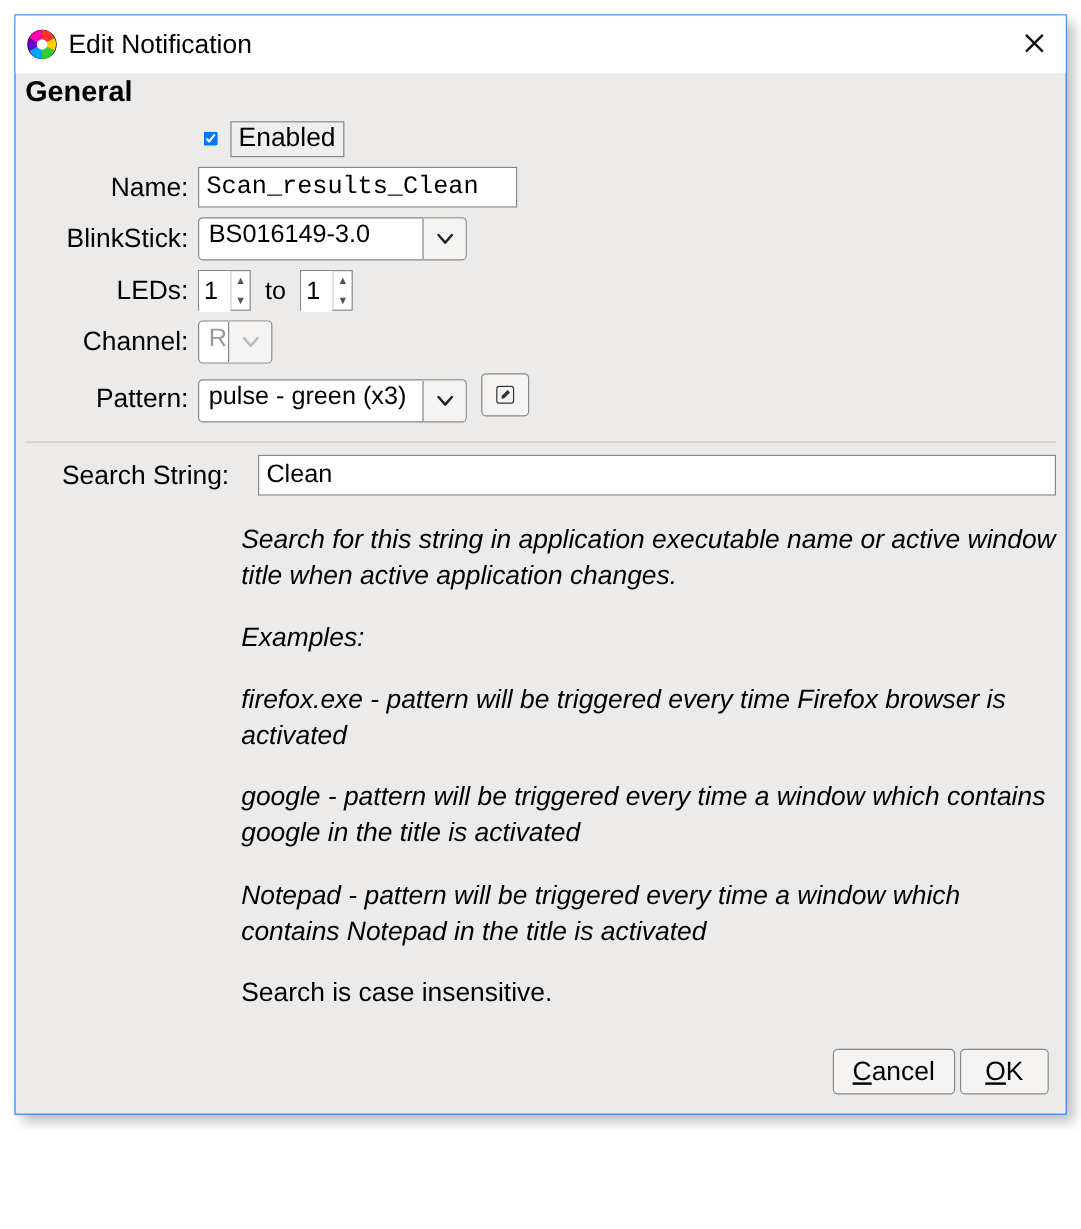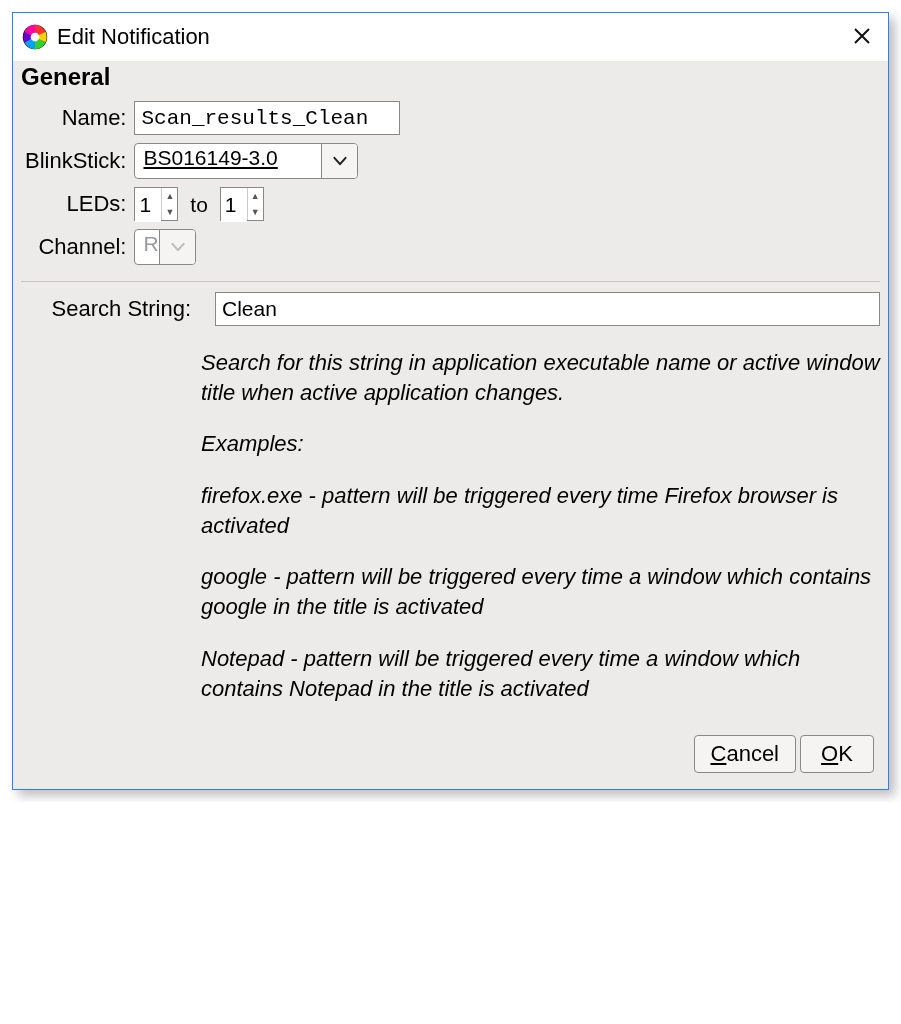--- a/index.html
+++ b/index.html
@@ -183,31 +183,38 @@
         <path d="M3 3 L17 17 M17 3 L3 17" stroke="#111" stroke-width="2" fill="none"></path>
       </svg>
     </span>
   </div>
 
   <div class="content">
     <div class="section-heading">General</div>
 
     <table class="form-table">
       <tbody>
+          <tr>
+        <td class="label-cell" style="width:140px;"></td>
+        <td>
+          <input type="checkbox" checked="" style="transform: scale(0.9); margin-right: 4px;">
+          <span class="chk-lbl">Enabled</span>
+        </td>
+      </tr>
       <tr>
         <td class="label-cell">Name:</td>
         <td>
           <input type="text" class="text-input" style="width: 266px; font-family: Liberation Mono, monospace;" value="Scan_results_Clean">
         </td>
       </tr>
       <tr>
         <td class="label-cell">BlinkStick:</td>
         <td>
           <span class="select-combo">
-            <span class="combo-text" style="width:186px;text-decoration:underline;">BS016149-3.0</span>
+            <span class="combo-text" style="width:186px;">BS016149-3.0</span>
             <span class="combo-btn">
               <svg viewBox="0 0 20 14">
                     <path d="M3 3 L10 11 L17 3" stroke="#222" stroke-width="2.5" fill="none" stroke-linecap="round" stroke-linejoin="round"></path>
                   </svg>
             </span>
           </span>
         </td>
       </tr>
       <tr>
         <td class="label-cell">LEDs:</td>
@@ -235,36 +242,56 @@
           <span class="select-combo disabled">
             <span class="combo-text" style="width:24px; color:#9a9a9a;">R</span>
             <span class="combo-btn">
               <svg viewBox="0 0 20 14">
                     <path d="M3 3 L10 11 L17 3" stroke="#bbb" stroke-width="2.5" fill="none" stroke-linecap="round" stroke-linejoin="round"></path>
                   </svg>
             </span>
           </span>
         </td>
       </tr>
+      <tr>
+        <td class="label-cell">Pattern:</td>
+        <td>
+          <span class="select-combo">
+            <span class="combo-text" style="width:186px;">pulse - green (x3)</span>
+            <span class="combo-btn">
+              <svg viewBox="0 0 20 14">
+                    <path d="M3 3 L10 11 L17 3" stroke="#222" stroke-width="2.5" fill="none" stroke-linecap="round" stroke-linejoin="round"></path>
+                  </svg>
+            </span>
+          </span>
+          <span class="edit-btn">
+            <svg viewBox="0 0 16 16">
+              <rect x="1" y="1" width="14" height="14" rx="2" fill="none" stroke="#333" stroke-width="1"></rect>
+              <path d="M5 11 L5 9 L10 4 L12 6 L7 11 Z" fill="#333"></path>
+            </svg>
+          </span>
+        </td>
+      </tr>
     </tbody>
       </table>
 
     <hr class="divider">
 
     <div class="search-row">
       <div class="label-cell2">Search String:</div>
       <input type="text" class="text-input search-input" value="Clean" style="">
     </div>
 
     <div class="help-block">
       <p class="italic">Search for this string in application executable name or active window title when active application changes.</p>
       <p class="italic">Examples:</p>
       <p class="italic">firefox.exe - pattern will be triggered every time Firefox browser is activated</p>
       <p class="italic">google - pattern will be triggered every time a window which contains google in the title is activated</p>
       <p class="italic">Notepad - pattern will be triggered every time a window which contains Notepad in the title is activated</p>
+      <p>Search is case insensitive.</p>
     </div>
 
     <div class="button-row">
       <span class="dlg-button">
           <span><span class="ul">C</span><span>ancel</span></span>
         </span>
       <span class="dlg-button" style="min-width:74px;">
           <span><span class="ul">O</span><span>K</span></span>
         </span>
     </div>

